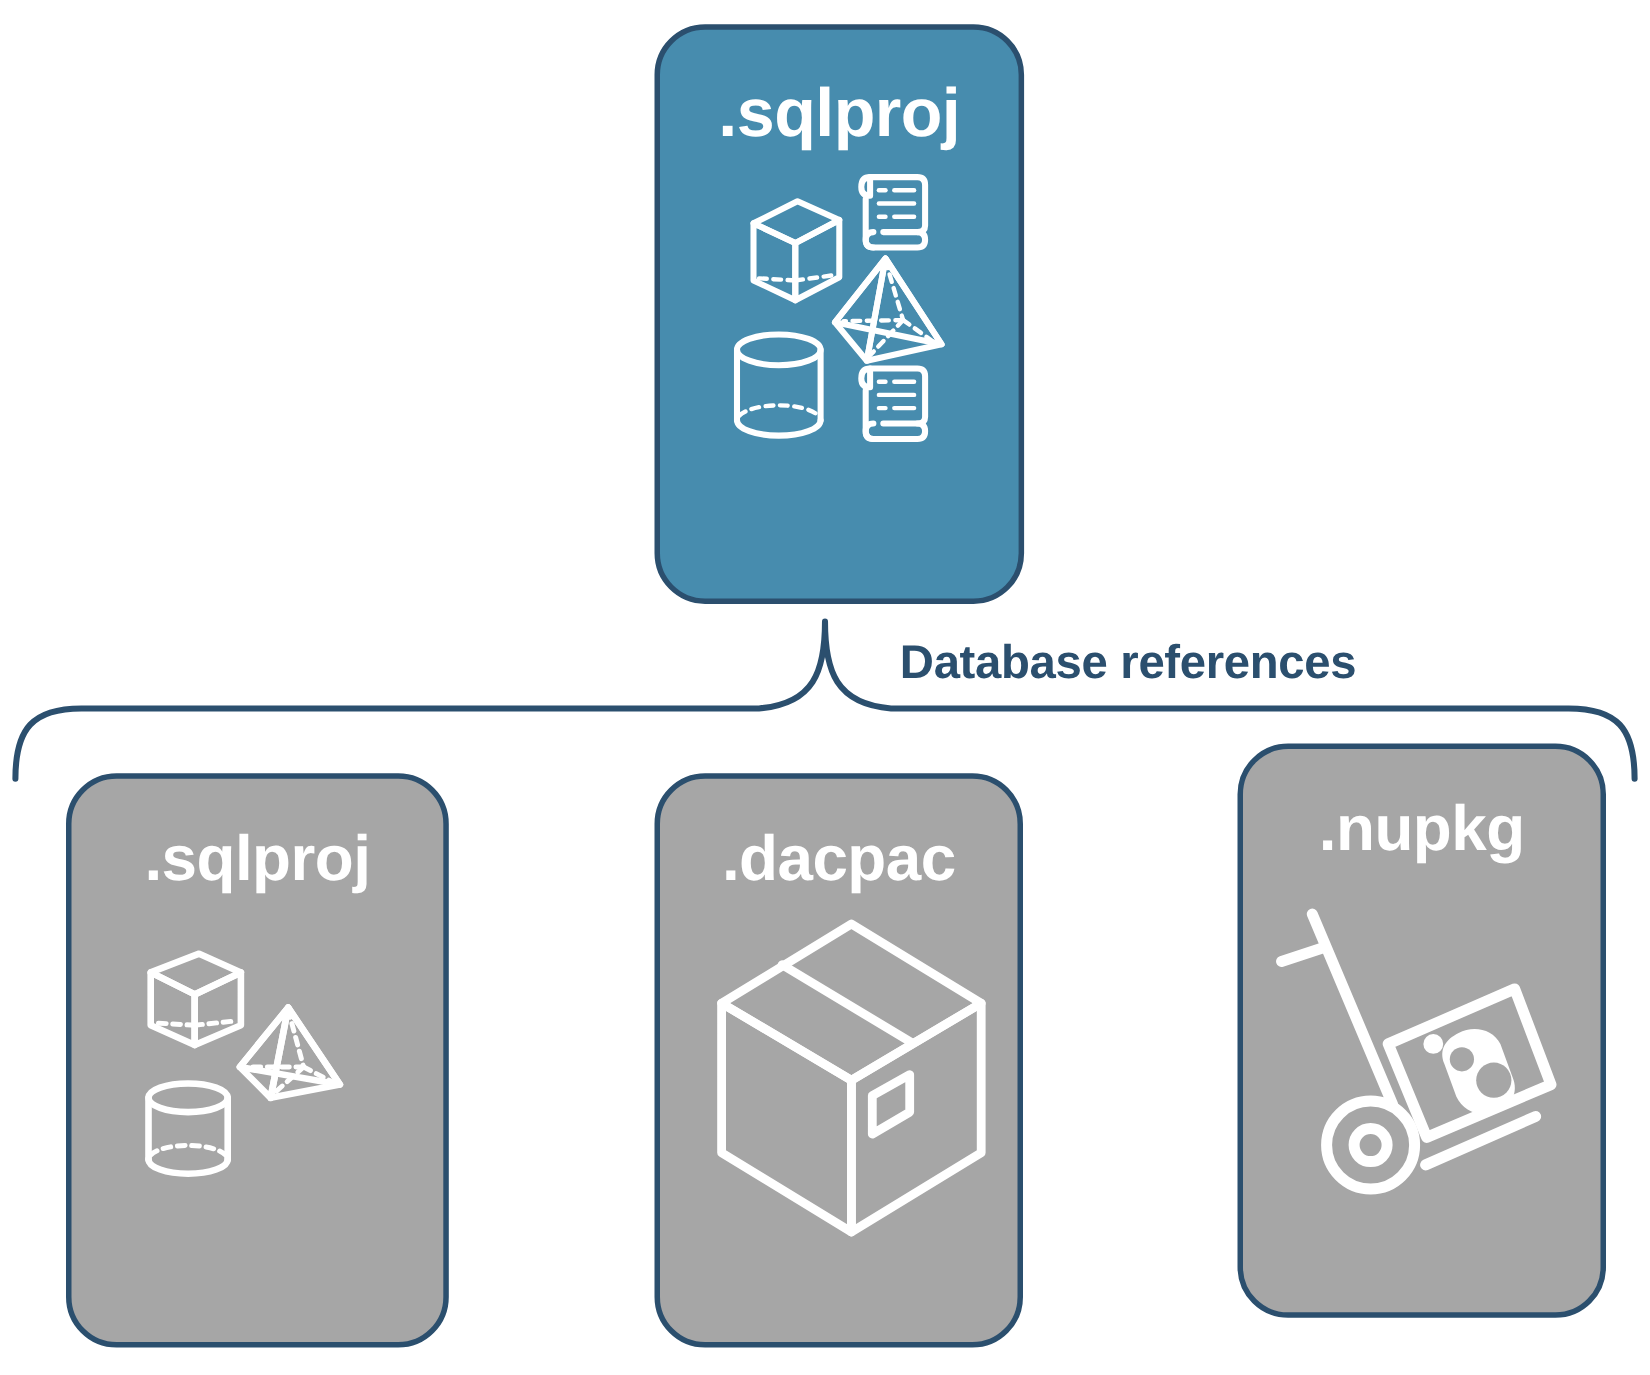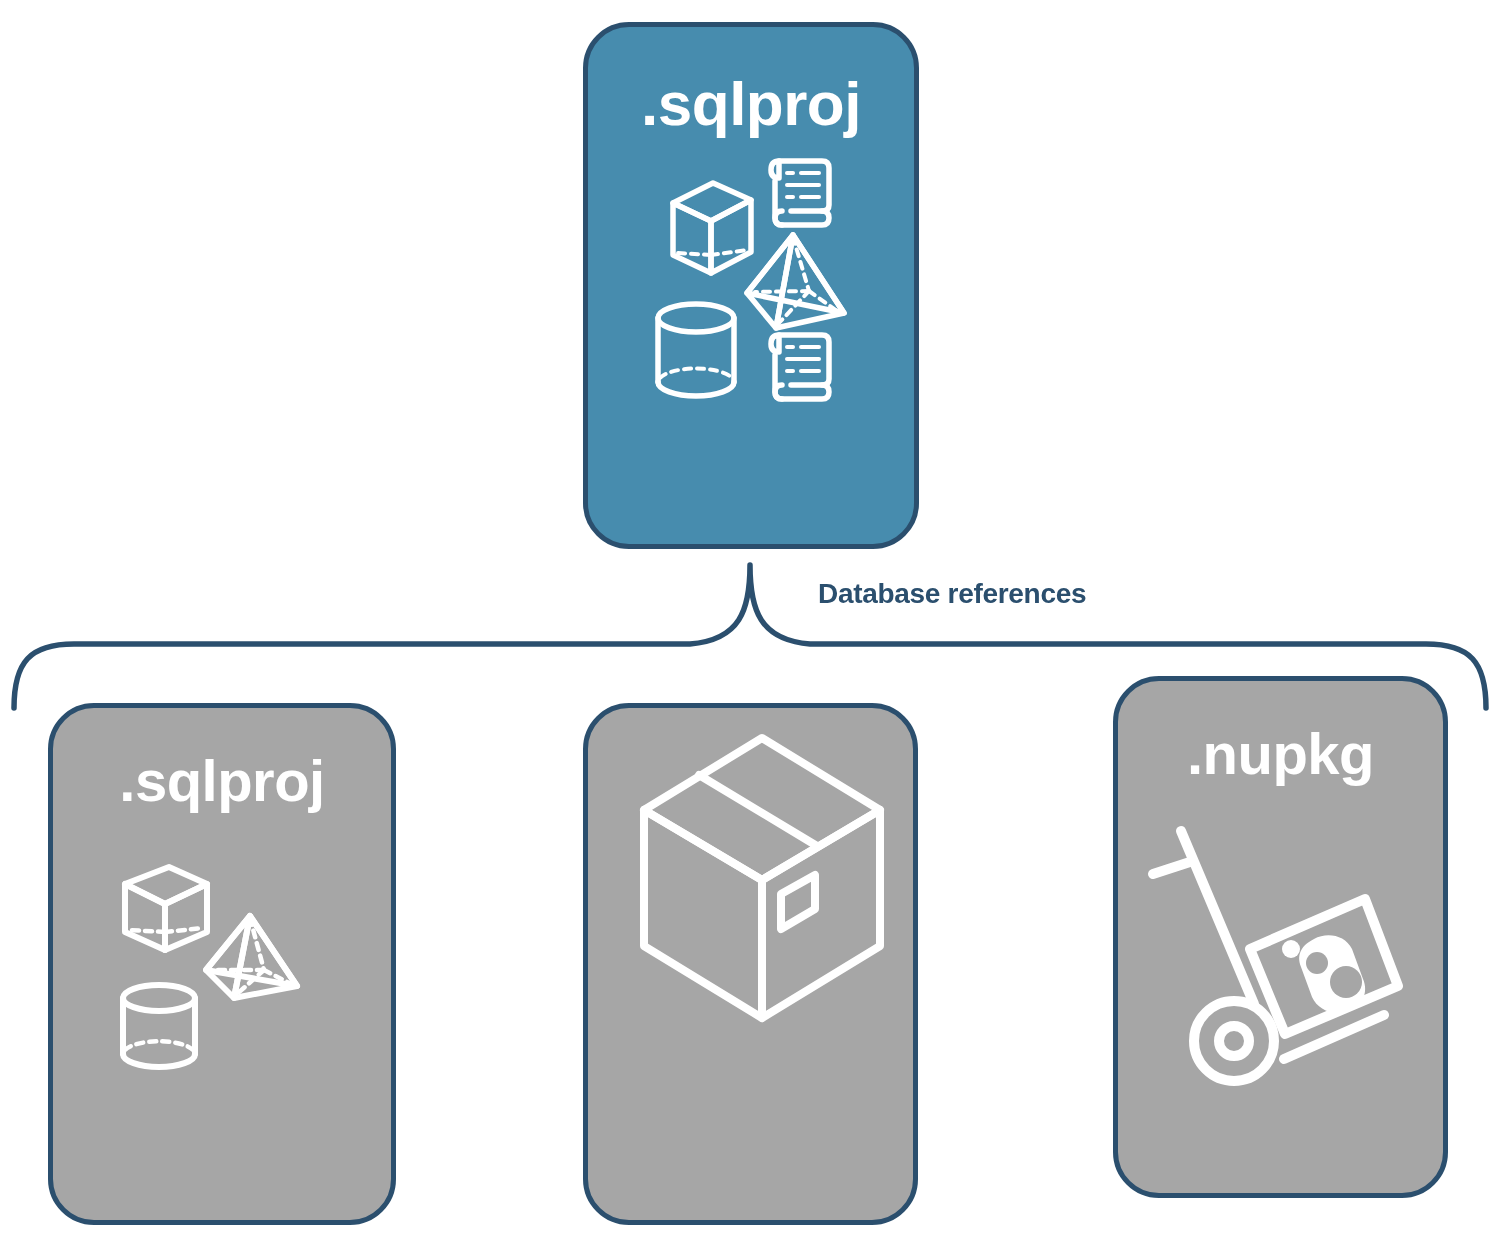--- a/index.html
+++ b/index.html
@@ -22,20 +22,21 @@
 
   
   .card {
     position: absolute;
     box-sizing: border-box;
     border: 5px solid #2B4F6E;
     border-radius: 46px;
     display: flex;
     flex-direction: column;
     align-items: center;
+    margin-left: 12px;
   }
 
   .card-teal {
     background: #478CAE;
   }
 
   .card-gray {
     background: #A6A6A6;
   }
 
@@ -107,21 +108,21 @@
     height: 190px;
     pointer-events: none;
   }
   #connector svg { display: block; width: 100%; height: 100%; }
 
   
   #ref-label {
     position: absolute;
     left: 818px;
     top: 578px;
-    font-size: 28px;
+    font-size: 43px;
     font-weight: bold;
     color: #2B4F6E;
     letter-spacing: -0.3px;
     white-space: nowrap;
     user-select: none;
   }
 </style>
 </head>
 <body>
 
@@ -243,20 +244,21 @@
             <path d="M88 136 L88 192"></path>
             <path d="M16 192 A36 13 0 0 0 88 192"></path>
             <path stroke-dasharray="7 6" stroke-width="4.5" d="M18 188 A36 13 0 0 1 86 188"></path>
           </g>
         </g>
       </svg>
     </div>
   </div>
 
   <div class="card card-gray" id="card-dacpac">
+    <div class="card-title">.dacpac</div>
     <div class="icon-wrap">
       <svg viewBox="0 0 290 320" xmlns="http://www.w3.org/2000/svg">
         <g fill="none" stroke="#ffffff" stroke-width="8" stroke-linecap="round" stroke-linejoin="round">
 
           <path d="M156 20 L274 92 L156 162 L38 92 Z"></path>
 
           <path d="M38 92 L38 228 L156 300 L156 162 Z"></path>
 
           <path d="M156 162 L274 92 L274 228 L156 300 Z"></path>
 

